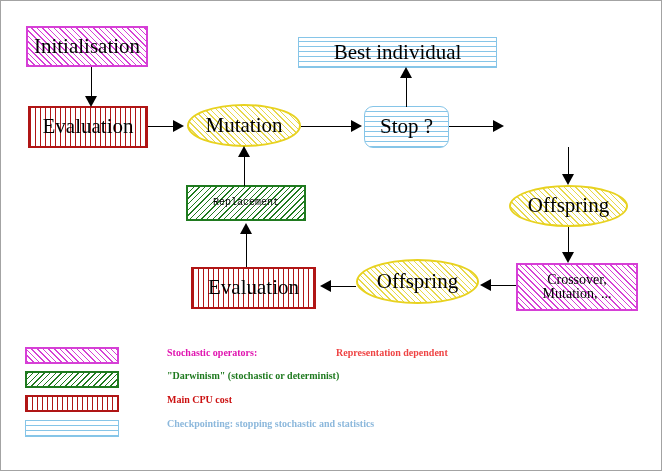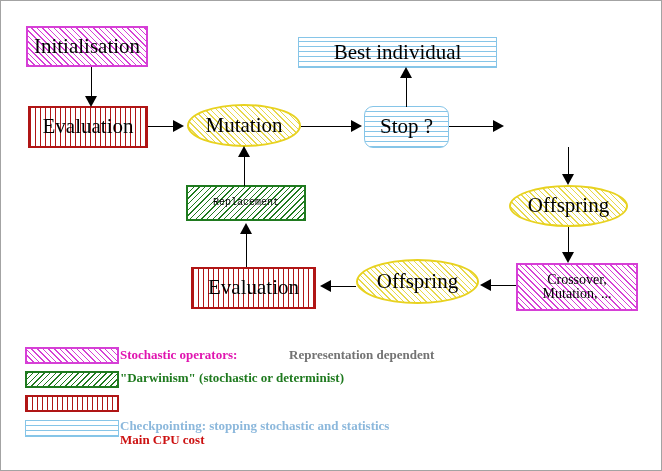--- a/index.html
+++ b/index.html
@@ -89,22 +89,23 @@
   .legend-swatch {
     position: absolute;
     width: 94px;
     height: 17px;
     box-sizing: border-box;
   }
   .legend-text {
     position: absolute;
     font-family: "Liberation Serif", "DejaVu Serif", serif;
     font-weight: bold;
-    font-size: 13px;
+    font-size: 10px;
     white-space: pre;
+    padding-left: 47px;
   }
 </style>
 </head>
 <body>
 
 <div id="root">
 
   <div class="node fill-magenta" style="left:25px; top:25px; width:122px; height:41px; font-size:21px;">
     <span class="lbl">Initialisation</span>
   </div>
@@ -176,24 +177,24 @@
   <div class="arrow arrow-l" style="left:319px; top:279px;"></div>
 
   <div class="edge edge-v" style="left:245px; top:232px; height:34px;"></div>
   <div class="arrow arrow-u" style="left:239px; top:222px;"></div>
 
   <div class="edge edge-v" style="left:243px; top:155px; height:30px;"></div>
   <div class="arrow arrow-u" style="left:237px; top:145px;"></div>
 
   <div class="legend-swatch fill-magenta" style="left:24px; top:346px;"></div>
   <div class="legend-text" style="left:119px; top:346px; color:#e015b0;">Stochastic operators:</div>
-  <div class="legend-text" style="left:288px; top:346px; color:#737373;">Representation dependent</div>
+  <div class="legend-text" style="left:288px; top:346px; color:#ef4444;">Representation dependent</div>
 
   <div class="legend-swatch fill-green" style="left:24px; top:370px;"></div>
   <div class="legend-text" style="left:119px; top:369px; color:#1f7a1f;">"Darwinism" (stochastic or determinist)</div>
 
   <div class="legend-swatch fill-red" style="left:24px; top:394px;"></div>
-  <div class="legend-text" style="left:119px; top:393px; color:#cc1111;margin-top:38px;">Main CPU cost</div>
+  <div class="legend-text" style="left:119px; top:393px; color:#cc1111;">Main CPU cost</div>
 
   <div class="legend-swatch fill-blue" style="left:24px; top:419px;"></div>
   <div class="legend-text" style="left:119px; top:417px; color:#8cb8dc;">Checkpointing: stopping stochastic and statistics</div>
 
 </div>
 
 </body></html>

